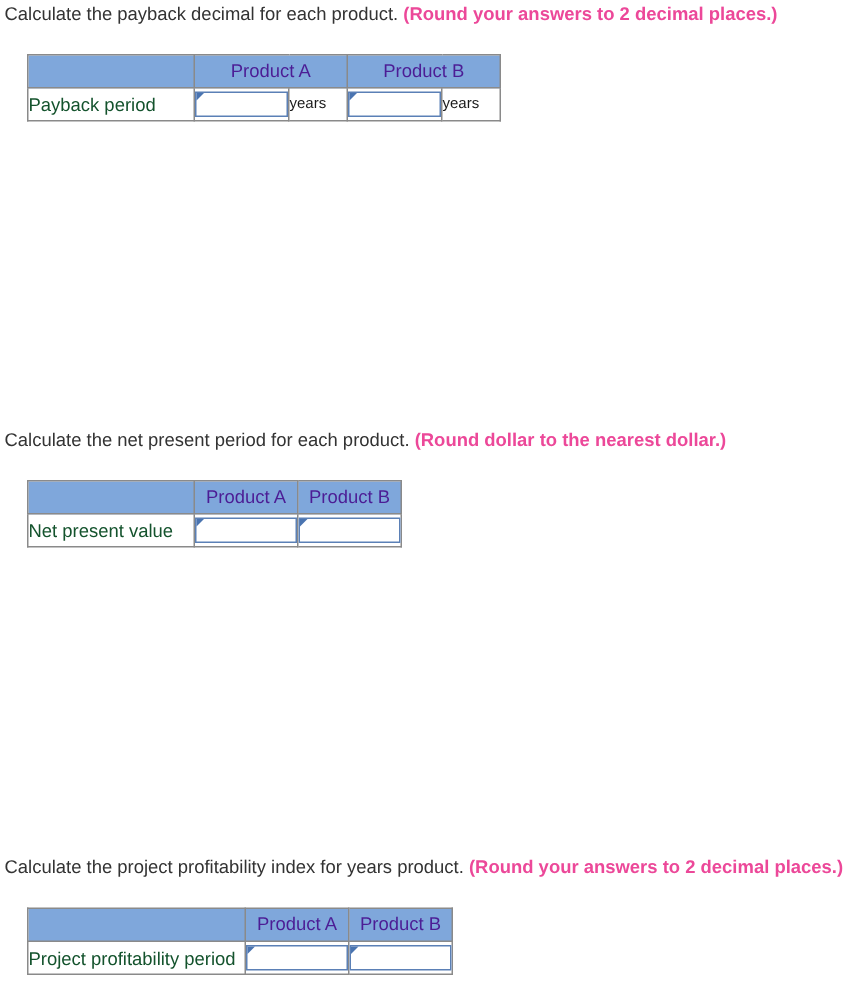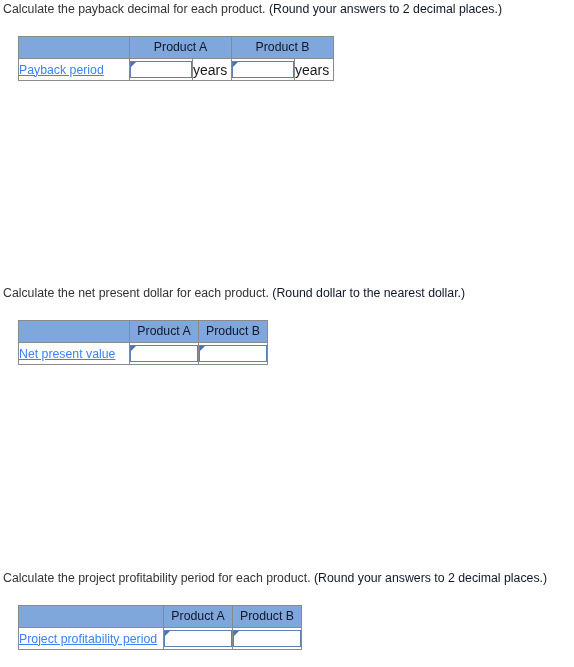--- a/index.html
+++ b/index.html
@@ -24,22 +24,22 @@
   }
 
   .prompt {
     padding-left: 3px;
     font-size: 12.3px;
     line-height: 15px;
     color: #333333;
     white-space: nowrap;
   }
   .prompt .note {
-    color: #0f172a;
-    font-weight: normal;
+    color: #ec4899;
+    font-weight: bold;
   }
 
   .tbl-wrap {
     position: absolute;
     left: 18px;
   }
 
   table.qtable {
     border-collapse: collapse;
     border: 1px solid #8a8a8a;
@@ -48,54 +48,53 @@
   table.qtable td,
   table.qtable th {
     border: 1px solid #8a8a8a;
     padding: 0;
     margin: 0;
     font-weight: normal;
   }
 
   th.hdr {
     background: #7fa7db;
-    color: #0f172a;
+    color: #4c1d95;
     font-weight: bold;
     font-size: 12.3px;
     text-align: center;
     height: 21px;
     line-height: 21px;
   }
   th.hdr-blank {
     background: #7fa7db;
     border: 1px solid #8a8a8a;
   }
 
   td.rowlabel {
     background: #ffffff;
-    color: #3b82f6;
+    color: #14532d;
     font-size: 12.3px;
     text-align: left;
     padding-left: 5px;
     padding-right: 5px;
     height: 21px;
     white-space: nowrap;
-    text-decoration: underline;
   }
 
   td.cell-input {
     background: #ffffff;
     padding: 2px 3px 3px 2px;
     vertical-align: middle;
   }
 
   td.unit {
     background: #ffffff;
     color: #1a1a1a;
-    font-size: 14px;
+    font-size: 10px;
     text-align: left;
     padding-left: 3px;
     padding-right: 4px;
     white-space: nowrap;
     height: 21px;
   }
 
   .inputbox {
     position: relative;
     display: block;
@@ -190,21 +189,21 @@
           <td class="unit c-ub">years</td>
         </tr>
       </tbody>
     </table>
   </div>
 </div>
 
 <div class="section" id="sec2">
 
   <div class="prompt">
-    <span>Calculate the net present dollar for each product. </span><span class="note">(Round dollar to the nearest dollar.)</span>
+    <span>Calculate the net present period for each product. </span><span class="note">(Round dollar to the nearest dollar.)</span>
   </div>
 
   <div class="tbl-wrap">
     <table class="qtable">
       <thead>
         <tr>
           <th class="hdr hdr-blank c-label"></th>
           <th class="hdr c-a">Product A</th>
           <th class="hdr c-b">Product B</th>
         </tr>
@@ -226,21 +225,21 @@
           </td>
         </tr>
       </tbody>
     </table>
   </div>
 </div>
 
 <div class="section" id="sec3">
 
   <div class="prompt">
-    <span>Calculate the project profitability period for each product. </span><span class="note">(Round your answers to 2 decimal places.)</span>
+    <span>Calculate the project profitability index for years product. </span><span class="note">(Round your answers to 2 decimal places.)</span>
   </div>
 
   <div class="tbl-wrap">
     <table class="qtable">
       <thead>
         <tr>
           <th class="hdr hdr-blank c-label"></th>
           <th class="hdr c-a">Product A</th>
           <th class="hdr c-b">Product B</th>
         </tr>

